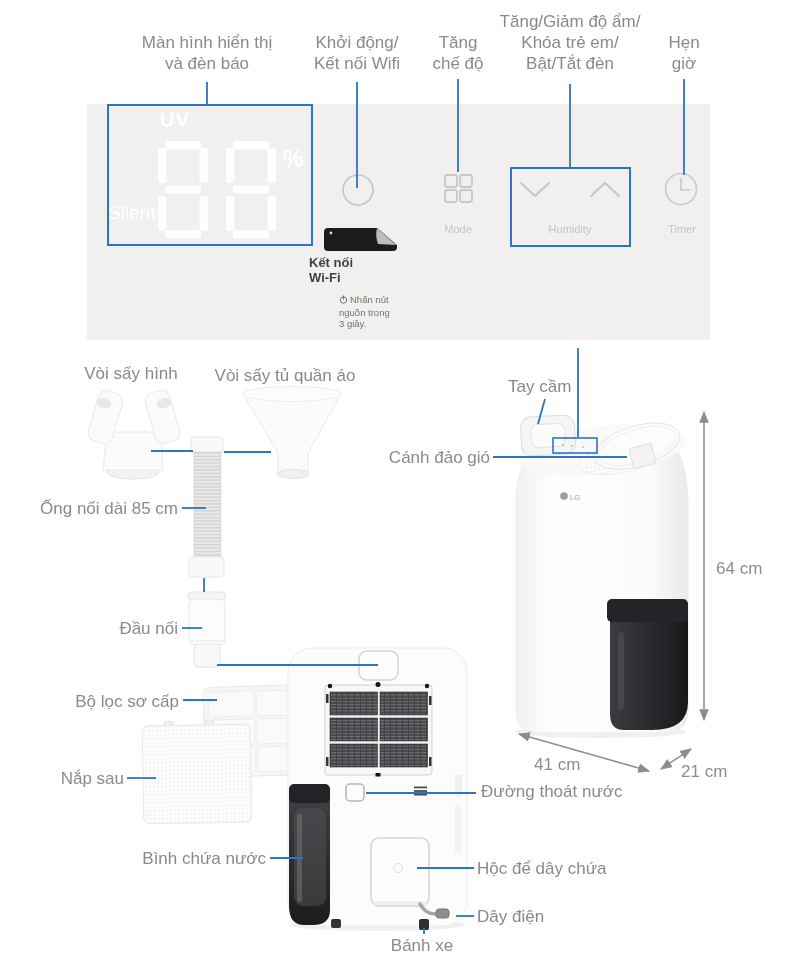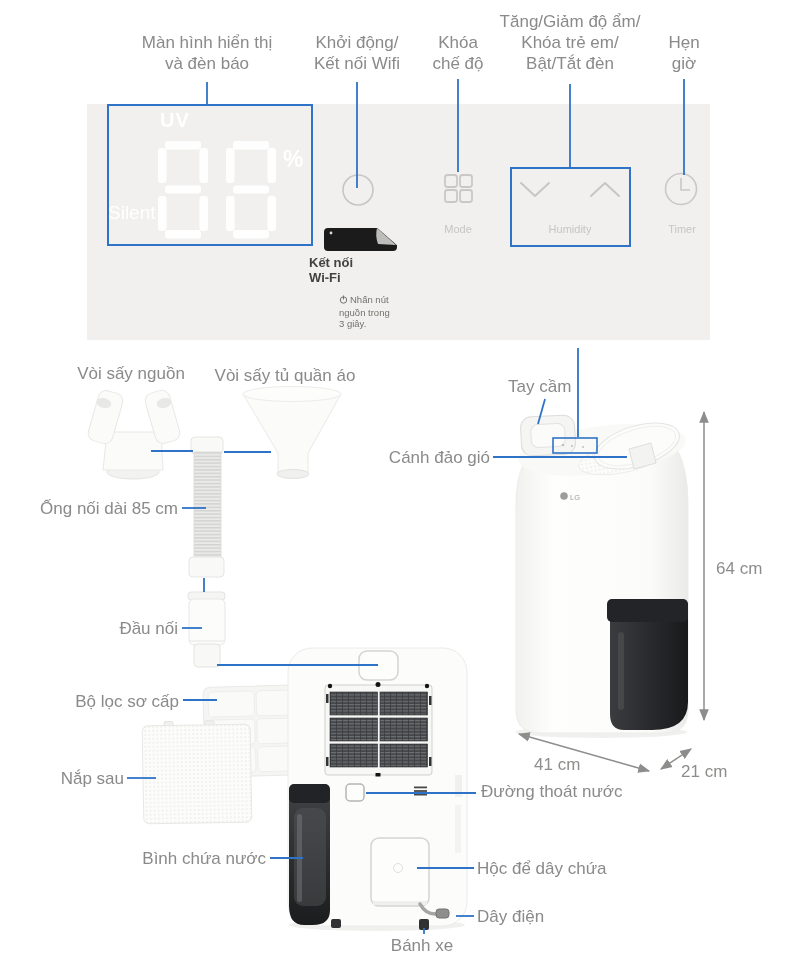--- a/index.html
+++ b/index.html
@@ -260,21 +260,21 @@
 
   <div class="lbl c" style="left:307px;top:32px;width:100px;">
     <div>Khởi động/</div>
       <div>Kết nối Wifi</div>
   </div>
   <div class="lbl c" style="left:107px;top:32px;width:200px;">
     <div>Màn hình hiển thị</div>
       <div>và đèn báo</div>
   </div>
   <div class="lbl c" style="left:408px;top:32px;width:100px;">
-    <div>Khóa</div>
+    <div>Tăng</div>
       <div>chế độ</div>
   </div>
   <div class="lbl c" style="left:485px;top:11px;width:170px;">
     <div>Tăng/Giảm độ ẩm/</div>
       <div>Khóa trẻ em/</div>
       <div>Bật/Tắt đèn</div>
   </div>
   <div class="lbl c" style="left:644px;top:32px;width:80px;">
     <div>Hẹn</div>
       <div>giờ</div>
@@ -292,21 +292,21 @@
   </div>
   <div class="wifi-note">
     <div><span class="ic"><svg width="9" height="9">
             <circle cx="4.5" cy="5" r="3.2" fill="none" stroke="#74726c" stroke-width="1"></circle>
             <line x1="4.5" y1="0.5" x2="4.5" y2="4.5" stroke="#74726c" stroke-width="1"></line>
           </svg></span><span>Nhấn nút</span></div>
     <div>nguồn trong</div>
     <div>3 giây.</div>
   </div>
 
-  <div class="lbl c" style="left:61px;top:363px;width:140px;">Vòi sấy nguồn</div>
+  <div class="lbl c" style="left:61px;top:363px;width:140px;">Vòi sấy hình</div>
   <div class="lbl c" style="left:205px;top:365px;width:160px;">Vòi sấy tủ quần áo</div>
   <div class="lbl r" style="left:28px;top:498px;width:150px;">Ống nối dài 85 cm</div>
   <div class="lbl r" style="left:98px;top:618px;width:80px;">Đầu nối</div>
   <div class="lbl r" style="left:49px;top:691px;width:130px;">Bộ lọc sơ cấp</div>
   <div class="lbl r" style="left:44px;top:768px;width:80px;">Nắp sau</div>
   <div class="lbl r" style="left:126px;top:848px;width:140px;">Bình chứa nước</div>
 
   <div class="lbl" style="left:508px;top:376px;">Tay cầm</div>
   <div class="lbl r" style="left:370px;top:447px;width:120px;">Cánh đảo gió</div>
   <div class="lbl" style="left:481px;top:781px;">Đường thoát nước</div>

